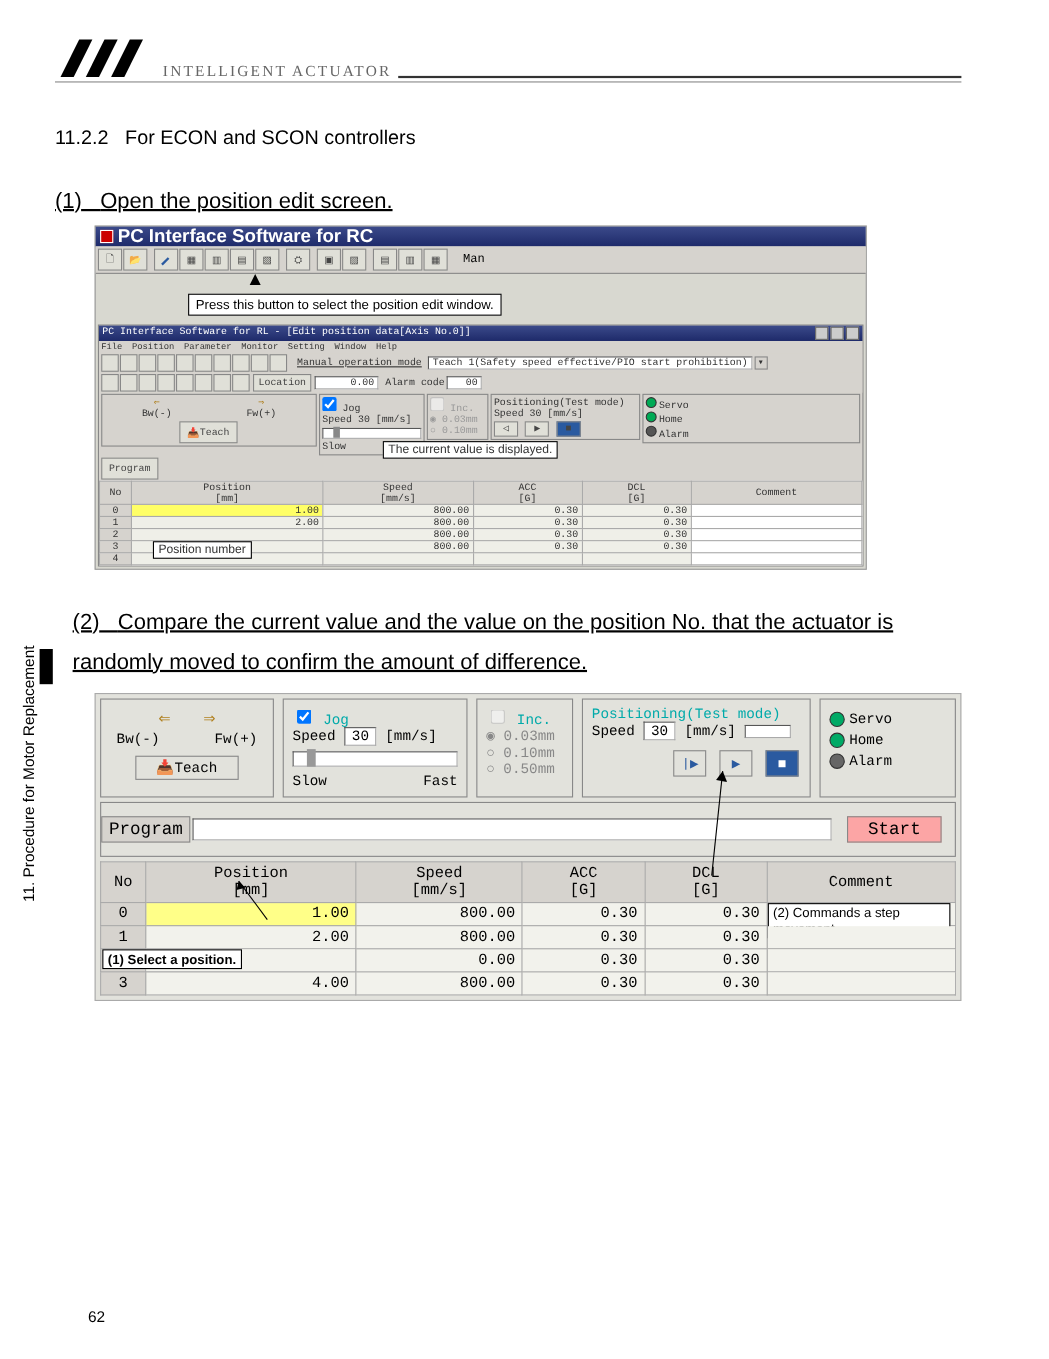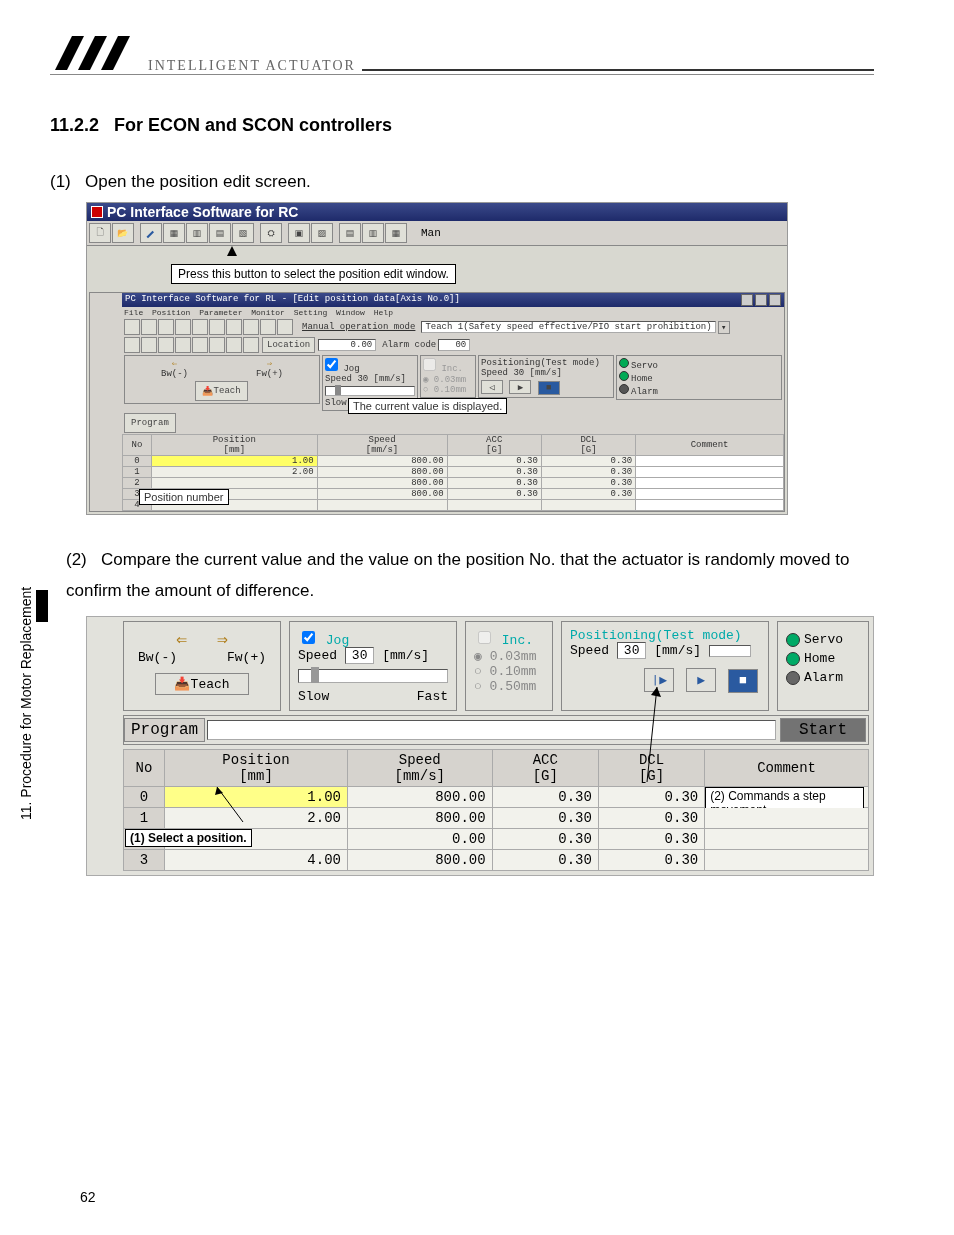--- a/index.html
+++ b/index.html
@@ -3,28 +3,28 @@
 <meta charset="utf-8">
 <style>
   body { margin: 0; font-family: Arial, Helvetica, sans-serif; color: #000; background: #fff; }
   .page { width: 954px; min-height: 1235px; position: relative; margin: 0 auto; padding: 32px 80px 0 50px; box-sizing: border-box; }
   .side-text { position: absolute; left: 18px; top: 820px; transform: rotate(-90deg); transform-origin: left top; font-size: 14px; white-space: nowrap; }
   .side-bar { position: absolute; left: 36px; top: 590px; width: 12px; height: 32px; background: #000; }
   .logo { width: 90px; height: 42px; position: relative; margin-right: 8px; }
   .logo svg { width: 100%; height: 100%; }
   .brand { font-family: "Times New Roman", serif; letter-spacing: 2px; font-size: 14px; color: #666; }
   .hr2 { height: 1px; background: #888; margin: 0 0 40px 0; }
-  h2 { font-size: 18px; font-weight: bold; margin: 0 0 36px 0; }
+  h2 { font-size: 18px; font-weight: normal; margin: 0 0 36px 0; }
   .sect-num { display: inline-block; }
-  .para { font-size: 17px; margin: 0 0 10px 0; }
+  .para { font-size: 20px; margin: 0 0 10px 0; text-decoration: underline; }
   .instr { font-size: 14px; margin: 0 0 20px 36px; line-height: 1.8; }
   .inline-icon { display: inline-block; width: 18px; height: 16px; border: 1px solid #999; vertical-align: middle; margin: 0 2px; position: relative; background: #eee; }
   .inline-icon svg { width: 100%; height: 100%; }
   .fig { margin: 8px 0 28px 36px; border: 1px solid #999; background: #d8d8d0; font-family: "MS Sans Serif","Tahoma",sans-serif; font-size: 11px; }
-  .titlebar { background: linear-gradient(#3b4a8a,#1e2a6a); color: #fff; height: 18px; line-height: 18px; font-size: 14px; padding: 0 4px; font-weight: bold; display: flex; align-items: center; }
+  .titlebar { background: linear-gradient(#3b4a8a,#1e2a6a); color: #fff; height: 18px; line-height: 18px; font-size: 17px; padding: 0 4px; font-weight: bold; display: flex; align-items: center; }
   .titlebar .ticon { width: 12px; height: 12px; background: #c00; margin-right: 4px; border: 1px solid #fff; box-sizing: border-box; }
   .menubar { background: #d6d3ce; font-size: 11px; padding: 2px 4px; border-bottom: 1px solid #aaa; }
   .menubar span { margin-right: 10px; }
   .toolbar { background: #d6d3ce; padding: 2px; border-bottom: 1px solid #888; display: flex; align-items: center; }
   .tbtn { width: 20px; height: 18px; border: 1px solid #888; background: #e0e0d8; margin-right: 1px; display: inline-flex; align-items: center; justify-content: center; font-size: 9px; color: #444; }
   .tbtn.sep { margin-right: 6px; }
   .callout { background: #fff; border: 1px solid #000; padding: 2px 6px; font-size: 12px; font-family: Arial, sans-serif; }
   .fig1-callout { margin: 6px 0 4px 84px; display: inline-block; }
   .arrow-up { width: 0; height: 0; border-left: 5px solid transparent; border-right: 5px solid transparent; border-bottom: 10px solid #000; margin: 0 0 2px 140px; }
   .subwin { margin: 4px 2px 2px 2px; border: 1px solid #888; background: #d6d3ce; font-size: 9px; color: #333; font-family: "Courier New", monospace; }
@@ -33,39 +33,39 @@
   .sw-field { background: #fff; border: 1px inset #aaa; padding: 0 3px; font-family: "Courier New", monospace; }
   .sw-led { width: 8px; height: 8px; border-radius: 50%; background: #0a5; border: 1px solid #333; display: inline-block; margin-right: 2px; }
   .sw-led.off { background: #555; }
   .smalltbl { width: 100%; border-collapse: collapse; font-family: "Courier New", monospace; font-size: 9px; background: #fff; }
   .smalltbl th, .smalltbl td { border: 1px solid #aaa; padding: 0 3px; background: #efefe8; text-align: right; }
   .smalltbl th { background: #d6d3ce; font-weight: normal; text-align: center; }
   .smalltbl td.no { background: #d6d3ce; text-align: center; width: 22px; }
   .smalltbl td.hl { background: #ffff66; }
   .smalltbl td.cmt { text-align: left; background: #fff; }
   .pos-callout { position: absolute; background: #fff; border: 1px solid #000; padding: 1px 4px; font-size: 11px; font-family: Arial; }
-  .fig-wrap { position: relative; padding-left: 32px; }
+  .fig-wrap { position: relative; }
 
   
   .fig2 { margin: 10px 0 0 36px; border: 1px solid #aaa; background: #e2e2dc; font-family: "Courier New", monospace; }
   .fig2 .panel-row { display: flex; }
   .panel { border: 1px solid #888; background: #e2e2dc; margin: 4px; padding: 6px 8px; font-size: 13px; }
   .panel .cyan { color: #0aa; }
   .jogbox { display: flex; gap: 30px; align-items: center; justify-content: center; }
   .bigarrow { color: #b08020; font-size: 18px; }
   .teachbtn { border: 1px solid #888; background: #e2e2dc; padding: 2px 18px; display: inline-block; margin-top: 8px; }
   .radio { color: #888; }
   .ctrlbtn { width: 28px; height: 22px; border: 1px solid #888; background: #e2e2dc; display: inline-flex; align-items: center; justify-content: center; margin: 0 2px; }
   .ledlabel { display: flex; align-items: center; gap: 4px; font-size: 13px; margin: 4px 0; }
   .bigled { width: 12px; height: 12px; border-radius: 50%; background: #0a6; border: 1px solid #333; }
   .bigled.off { background: #666; }
   .progrow { display: flex; align-items: center; background: #e2e2dc; border: 1px solid #888; margin: 0 4px 4px 4px; }
   .progrow .label { background: #d6d3ce; border: 1px solid #888; padding: 2px 6px; }
   .progrow .field { flex: 1; background: #fff; border: 1px inset #aaa; margin: 2px; height: 18px; }
-  .progrow .startbtn { background: #737373; border: 1px solid #888; padding: 2px 18px; margin: 2px; }
+  .progrow .startbtn { background: #fca5a5; border: 1px solid #888; padding: 2px 18px; margin: 12px; }
   .bigtbl { width: calc(100% - 8px); margin: 0 4px 4px 4px; border-collapse: collapse; font-family: "Courier New", monospace; font-size: 14px; }
   .bigtbl th, .bigtbl td { border: 1px solid #aaa; padding: 2px 6px; text-align: right; background: #f2f2ec; }
   .bigtbl th { background: #d6d3ce; font-weight: normal; text-align: center; }
   .bigtbl td.no { background: #d6d3ce; text-align: center; width: 28px; }
   .bigtbl td.hl { background: #ffff88; }
   .bigtbl td.cmt { text-align: left; position: relative; }
   .cell-call { position: absolute; background: #fff; border: 1px solid #000; font-family: Arial; font-size: 12px; padding: 1px 4px; }
   .page-num { position: absolute; left: 80px; bottom: 30px; font-size: 14px; }
 </style>
 </head>

